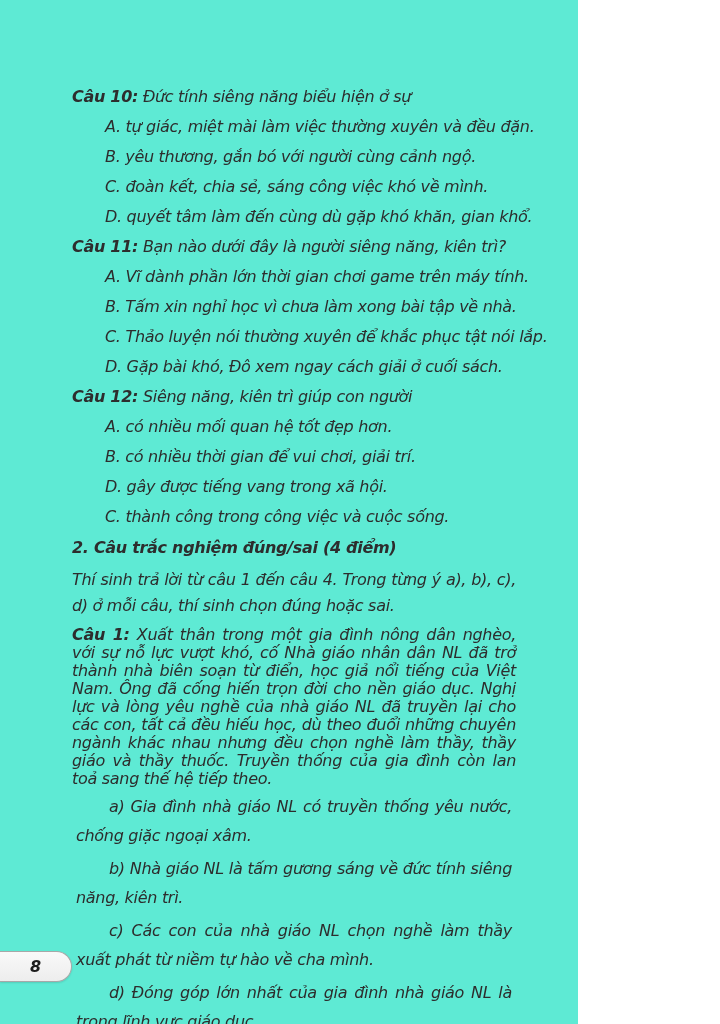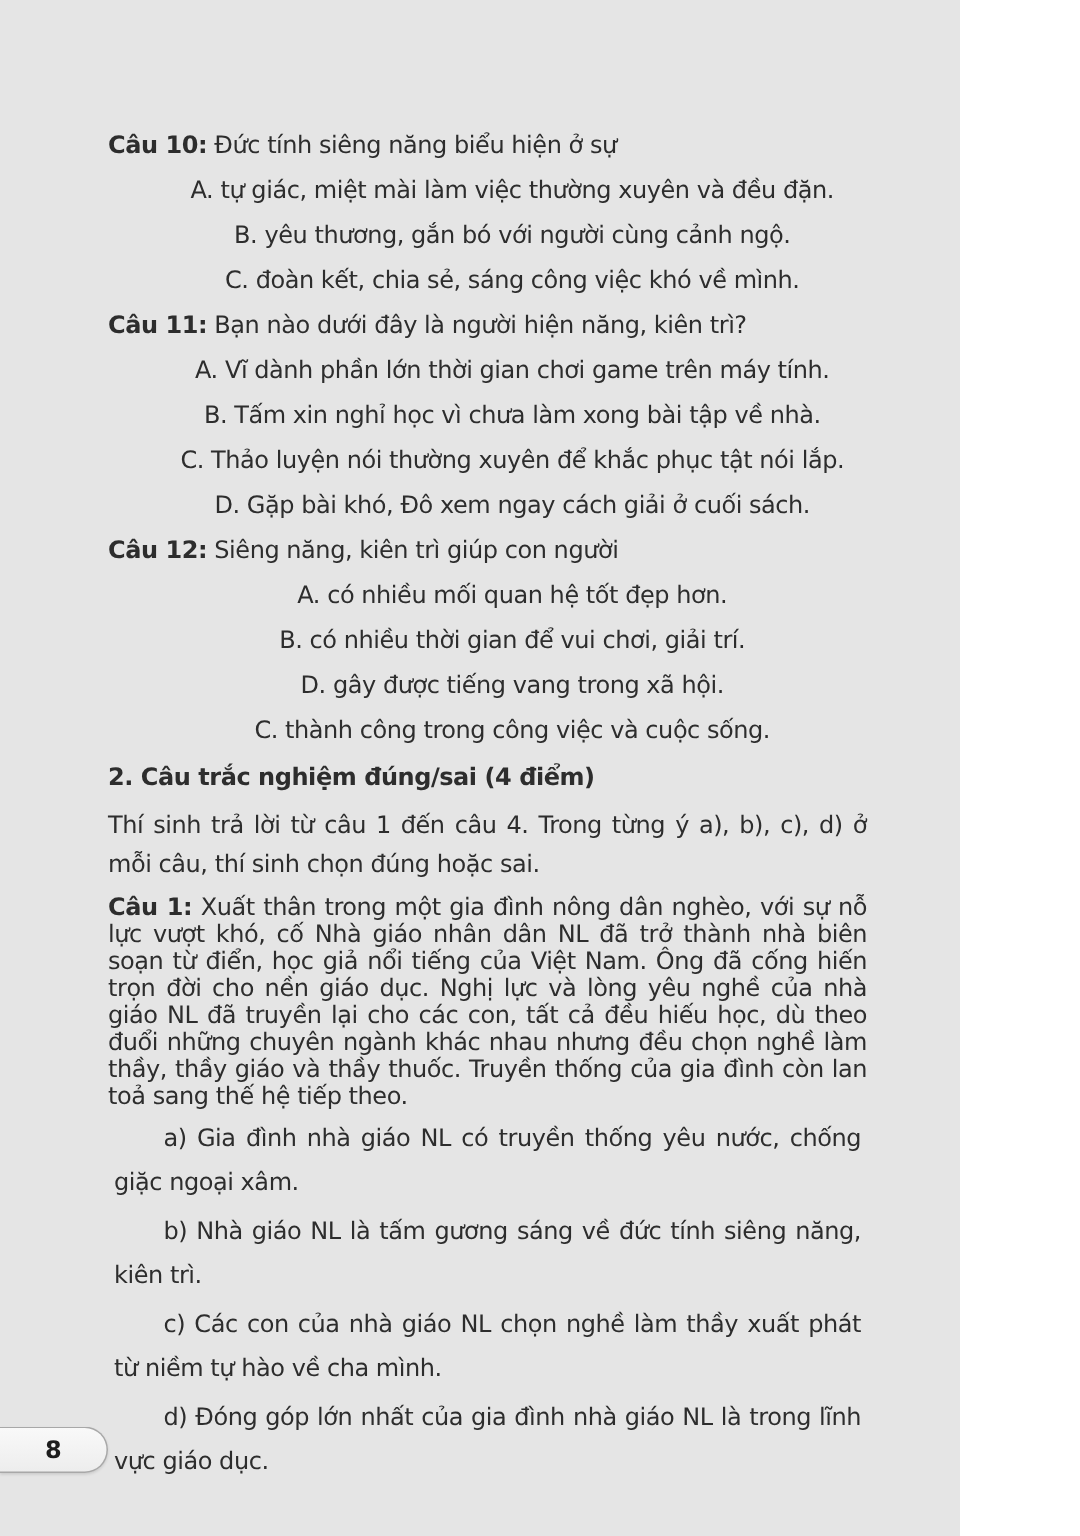--- a/index.html
+++ b/index.html
@@ -5,39 +5,39 @@
   html, body { margin: 0; padding: 0; }
   body {
     width: 720px; height: 1024px;
     background: #ffffff;
     font-family: "DejaVu Sans", "Liberation Sans", sans-serif;
     color: #2d2d2d;
     -webkit-font-smoothing: antialiased;
   }
   .page {
     position: relative;
-    width: 640px; height: 1024px;
-    background: #e5e5e5;
+    width: 578px; height: 1024px;
+    background: #5eead4;
     overflow: hidden;
+    font-style: italic;
   }
   .content {
     position: absolute;
     left: 72px; right: 62px; top: 82px;
     font-size: 16px;
     letter-spacing: -0.3px;
   }
   .q-line {
     line-height: 30px;
   }
   .q-label { font-weight: bold; }
   .opt {
     padding-left: 33px;
     line-height: 30px;
     white-space: nowrap;
-    text-align: center;
   }
   .section-heading {
     font-weight: bold;
     line-height: 30px;
     margin-top: 1px;
   }
   .intro {
     margin: 4px 0 0 0;
     line-height: 26px;
     text-align: justify;
@@ -78,24 +78,25 @@
 <div class="page">
   <div class="content">
 
     <div class="q-line">
       <span class="q-label">Câu 10:</span>
       <span>Đức tính siêng năng biểu hiện ở sự</span>
     </div>
     <div class="opt">A. tự giác, miệt mài làm việc thường xuyên và đều đặn.</div>
     <div class="opt">B. yêu thương, gắn bó với người cùng cảnh ngộ.</div>
     <div class="opt">C. đoàn kết, chia sẻ, sáng công việc khó về mình.</div>
+    <div class="opt">D. quyết tâm làm đến cùng dù gặp khó khăn, gian khổ.</div>
 
     <div class="q-line">
       <span class="q-label">Câu 11:</span>
-      <span>Bạn nào dưới đây là người hiện năng, kiên trì?</span>
+      <span>Bạn nào dưới đây là người siêng năng, kiên trì?</span>
     </div>
     <div class="opt">A. Vĩ dành phần lớn thời gian chơi game trên máy tính.</div>
     <div class="opt">B. Tấm xin nghỉ học vì chưa làm xong bài tập về nhà.</div>
     <div class="opt">C. Thảo luyện nói thường xuyên để khắc phục tật nói lắp.</div>
     <div class="opt">D. Gặp bài khó, Đô xem ngay cách giải ở cuối sách.</div>
 
     <div class="q-line">
       <span class="q-label">Câu 12:</span>
       <span>Siêng năng, kiên trì giúp con người</span>
     </div>

